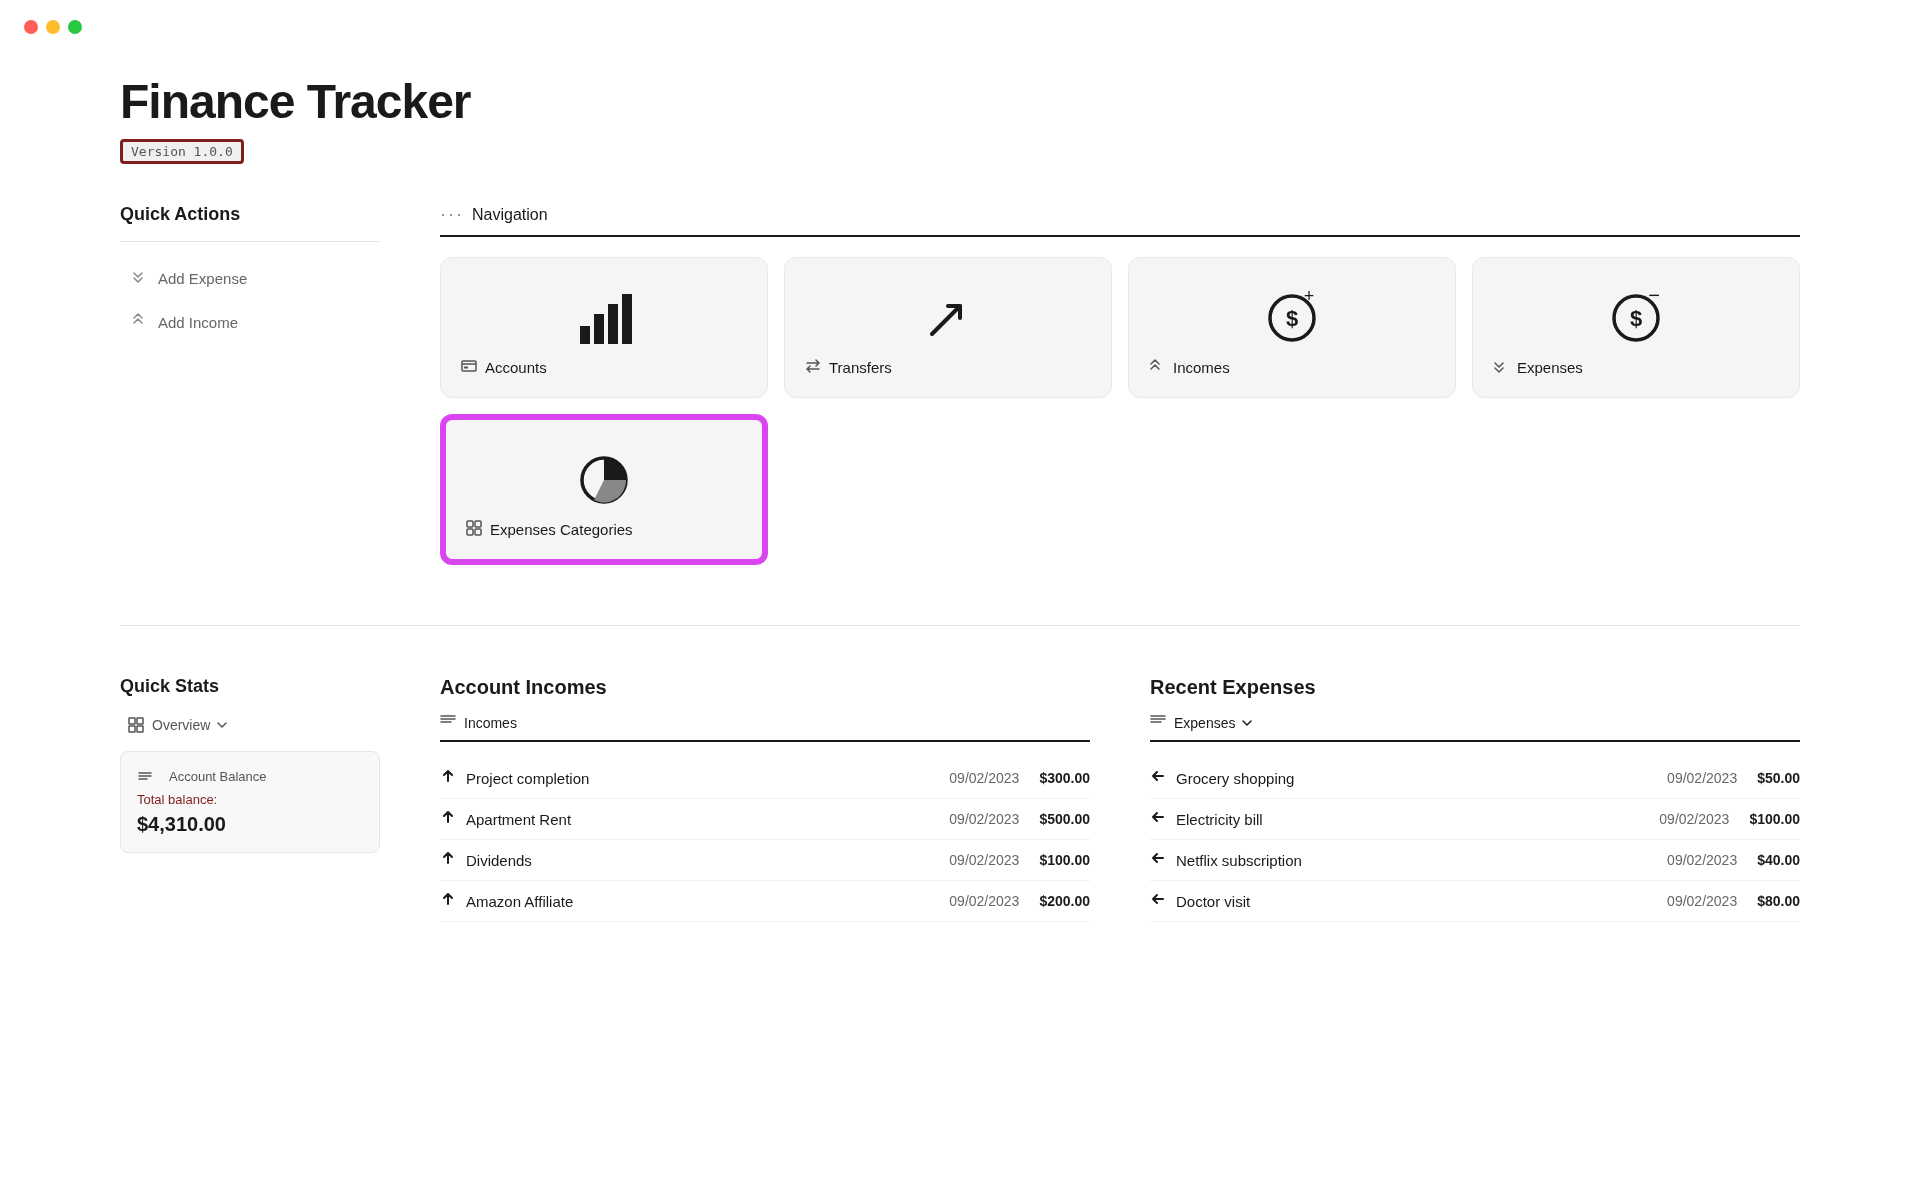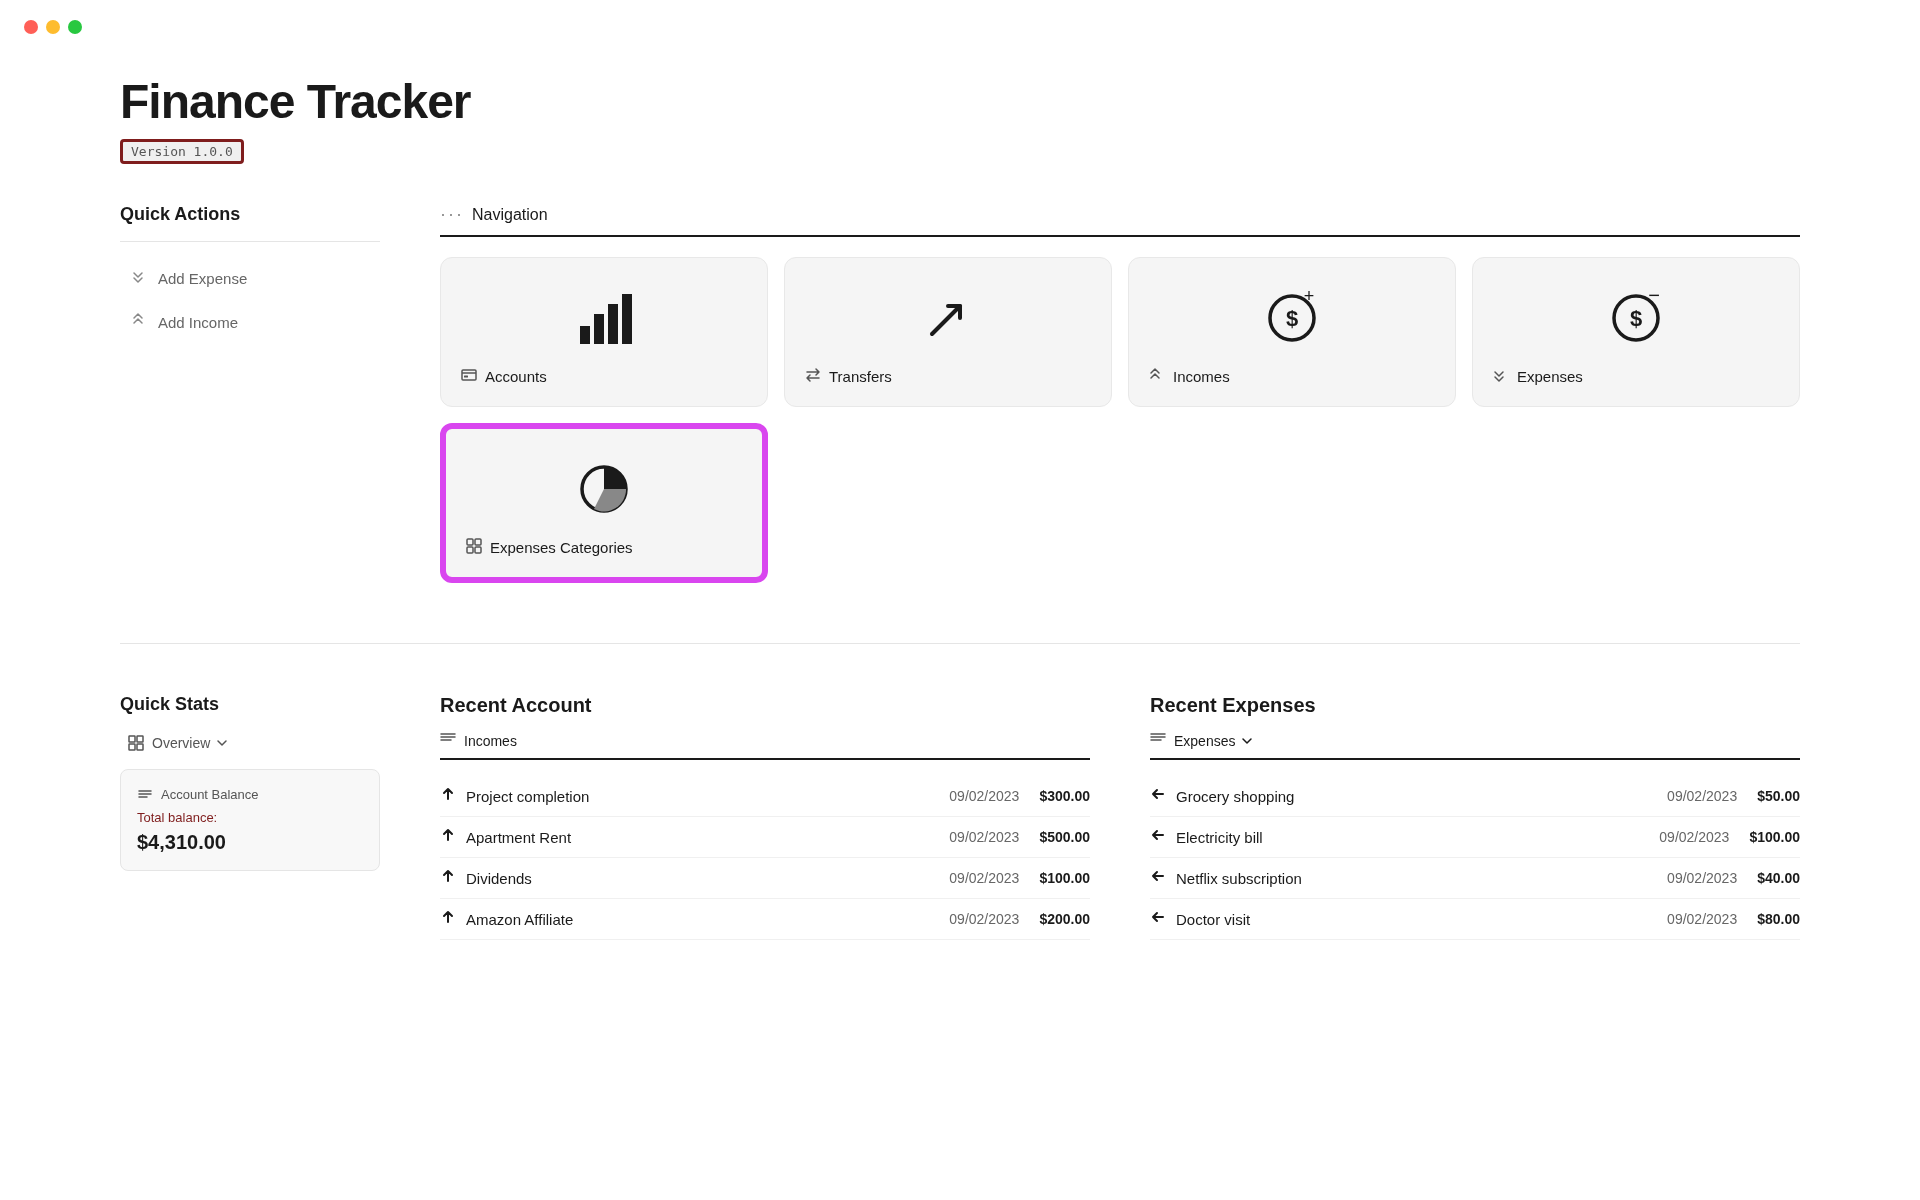--- a/index.html
+++ b/index.html
@@ -135,21 +135,20 @@
       justify-content: center;
       height: 80px;
     }
     .nav-card-label {
       display: flex;
       align-items: center;
       gap: 8px;
       font-size: 15px;
       font-weight: 500;
       color: #1a1a1a;
-      margin-top: 9px;
     }
     .nav-card-label-icon { font-size: 14px; color: #555; }
 
     
     .nav-cards-bottom {
       display: grid;
       grid-template-columns: repeat(4, 1fr);
       gap: 16px;
     }
     .nav-card-wide {
@@ -205,21 +204,21 @@
     .stat-card {
       background: #f8f8f8;
       border: 1px solid #e5e5e5;
       border-radius: 8px;
       padding: 16px;
       margin-bottom: 12px;
     }
     .stat-card-header {
       display: flex;
       align-items: center;
-      gap: 8px;
+      gap: 16px;
       font-size: 13px;
       font-weight: 500;
       color: #555;
       margin-bottom: 8px;
     }
     .stat-label { font-size: 13px; color: #7f1d1d; margin-bottom: 6px; }
     .stat-value { font-size: 20px; font-weight: 600; }
 
     
     .recent-section {
@@ -475,21 +474,21 @@
           <div class="stat-label">Total balance:</div>
           <div class="stat-value">$4,310.00</div>
         </div>
       </div>
     </div>
 
     <div class="recent-section">
       <div class="recent-cols">
 
         <div class="recent-col">
-          <div class="recent-title">Recent Account</div>
+          <div class="recent-title">Account Incomes</div>
           <div class="recent-tab">
             <span class="recent-tab-icon">
               <svg width="16" height="16" viewBox="0 0 16 16" fill="none">
                 <path d="M1 3h14M1 6h14M1 9h10" stroke="#555" stroke-width="1.5" stroke-linecap="round"></path>
               </svg>
             </span>
             <span>Incomes</span>
           </div>
 
           <div>

